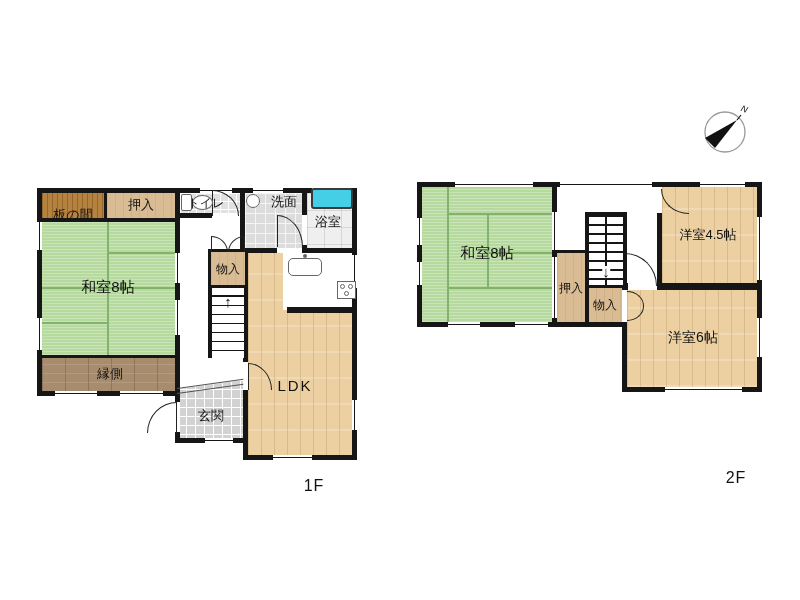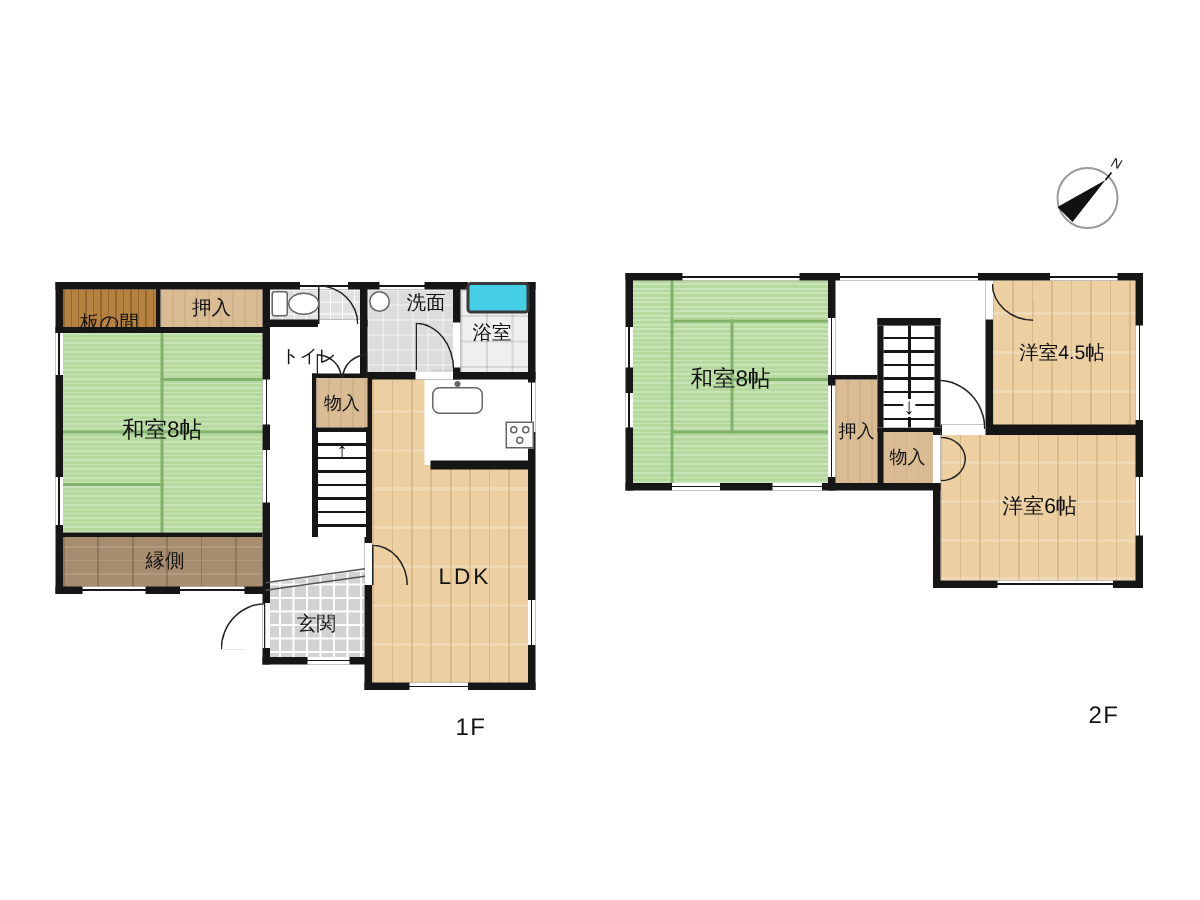--- a/index.html
+++ b/index.html
@@ -129,27 +129,27 @@
   <div class="abs fixture" style="left:337px;top:281px;width:19px;height:18px;"></div>
   <div class="abs" style="left:340px;top:284px;width:5px;height:5px;border:1px solid #666;border-radius:50%;"></div>
   <div class="abs" style="left:348px;top:284px;width:5px;height:5px;border:1px solid #666;border-radius:50%;"></div>
   <div class="abs" style="left:344px;top:291px;width:5px;height:5px;border:1px solid #666;border-radius:50%;"></div>
 
   <div class="abs" style="left:177px;top:388px;width:67px;height:1px;background:#555;transform:rotate(-8deg);transform-origin:left center;"></div>
   <div class="abs" style="left:177px;top:393px;width:67px;height:1px;background:#555;transform:rotate(-8deg);transform-origin:left center;"></div>
 
   <div class="abs label" style="left:73px;top:215px;font-size:13px;">板の間</div>
   <div class="abs label" style="left:141px;top:205px;font-size:13px;">押入</div>
-  <div class="abs label" style="left:206px;top:203px;font-size:12px;margin-top:35px;">トイレ</div>
+  <div class="abs label" style="left:206px;top:203px;font-size:12px;">トイレ</div>
   <div class="abs label" style="left:284px;top:202px;font-size:13px;">洗面</div>
   <div class="abs label" style="left:328px;top:222px;font-size:13px;">浴室</div>
   <div class="abs label" style="left:108px;top:287px;font-size:15px;">和室8帖</div>
   <div class="abs label" style="left:110px;top:374px;font-size:13px;">縁側</div>
   <div class="abs label" style="left:228px;top:269px;font-size:12px;">物入</div>
-  <div class="abs label" style="left:310px;top:385px;font-size:15px;letter-spacing:2px;">LDK</div>
+  <div class="abs label" style="left:295px;top:385px;font-size:15px;letter-spacing:2px;">LDK</div>
   <div class="abs label" style="left:211px;top:416px;font-size:13px;">玄関</div>
   <div class="abs label" style="left:314px;top:486px;font-size:16px;letter-spacing:1px;">1F</div>
 
   <div class="abs tatami" style="left:422px;top:187px;width:131px;height:135px;"></div>
   <div class="abs tan" style="left:557px;top:253px;width:28px;height:69px;"></div>
   <div class="abs tan" style="left:588px;top:288px;width:34px;height:34px;"></div>
   <div class="abs wood" style="left:662px;top:187px;width:95px;height:101px;"></div>
   <div class="abs wood" style="left:627px;top:290px;width:130px;height:97px;"></div>
 
   <div class="abs tatami-line" style="left:447px;top:187px;width:2px;height:135px;"></div>

